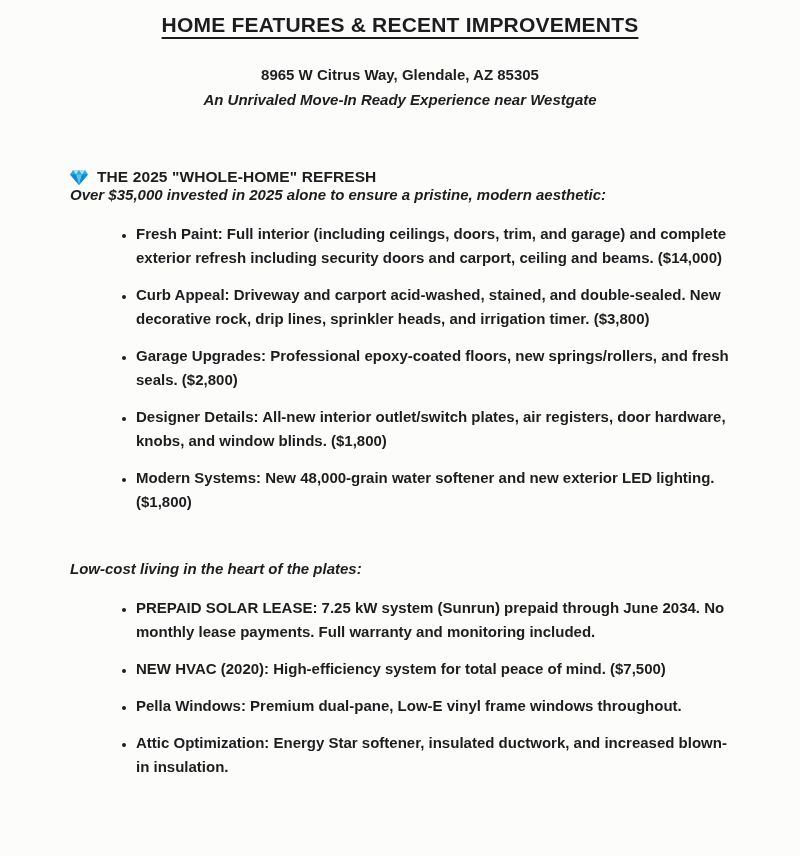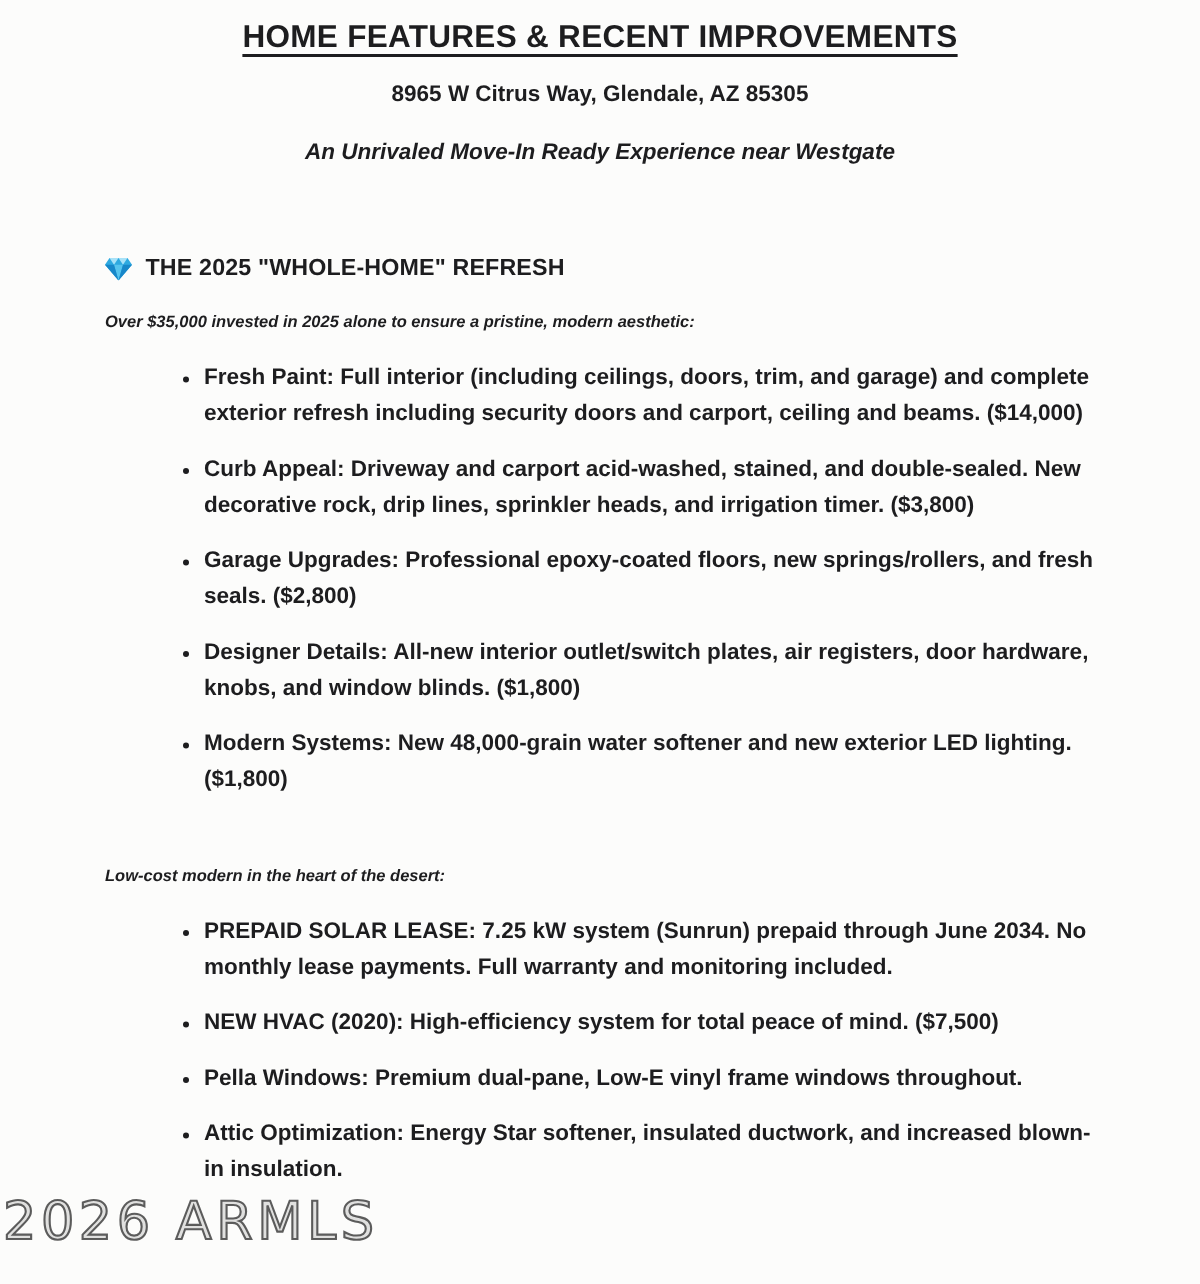--- a/index.html
+++ b/index.html
@@ -16,40 +16,39 @@
   .header { text-align: center; padding-top: 13px; }
   .doc-title {
     display: inline-block;
     font-size: 21px;
     font-weight: bold;
     letter-spacing: 0.2px;
     text-decoration: underline;
     text-decoration-thickness: 2px;
     text-underline-offset: 5px;
   }
-  .address { margin-top: 17px; font-size: 15px; font-weight: bold; }
-  .tagline  { margin-top: 22px; font-size: 15px; font-weight: bold; font-style: italic; }
+  .address { margin-top: 29px; font-size: 15px; font-weight: bold; }
+  .tagline  { margin-top: 8px; font-size: 15px; font-weight: bold; font-style: italic; }
 
   .content { padding: 0 70px; }
   .section.first  { margin-top: 60px; }
   .section.second { margin-top: 46px; }
 
   .section-heading {
     display: flex;
     align-items: center;
     gap: 9px;
     font-size: 15.5px;
     font-weight: bold;
     letter-spacing: 0.1px;
   }
   .section-heading .icon { display: inline-flex; flex: 0 0 auto; }
 
   .section-intro {
-    margin-top: 21px;
-    font-size: 11px;
+    font-size: 15px;
     font-weight: bold;
     font-style: italic;
   }
 
   ul.features { margin: 19px 0 0 0; padding: 0 0 0 50px; list-style: disc; }
   ul.features li {
     font-size: 15px;
     font-weight: bold;
     line-height: 24px;
     margin-bottom: 13px;
@@ -102,26 +101,25 @@
       <ul class="features">
         <li>Fresh Paint: Full interior (including ceilings, doors, trim, and garage) and complete exterior refresh including security doors and carport, ceiling and beams. ($14,000)</li>
         <li>Curb Appeal: Driveway and carport acid-washed, stained, and double-sealed. New decorative rock, drip lines, sprinkler heads, and irrigation timer. ($3,800)</li>
         <li>Garage Upgrades: Professional epoxy-coated floors, new springs/rollers, and fresh seals. ($2,800)</li>
         <li>Designer Details: All-new interior outlet/switch plates, air registers, door hardware, knobs, and window blinds. ($1,800)</li>
         <li>Modern Systems: New 48,000-grain water softener and new exterior LED lighting. ($1,800)</li>
       </ul>
     </div>
 
     <div class="section second">
-      <div class="section-intro">Low-cost modern in the heart of the desert:</div>
+      <div class="section-intro">Low-cost living in the heart of the plates:</div>
       <ul class="features">
         <li>PREPAID SOLAR LEASE: 7.25 kW system (Sunrun) prepaid through June 2034. No monthly lease payments. Full warranty and monitoring included.</li>
         <li>NEW HVAC (2020): High-efficiency system for total peace of mind. ($7,500)</li>
         <li>Pella Windows: Premium dual-pane, Low-E vinyl frame windows throughout.</li>
         <li>Attic Optimization: Energy Star softener, insulated ductwork, and increased blown-in insulation.</li>
       </ul>
     </div>
 
   </div>
 
-  <div class="watermark">2026 ARMLS</div>
 
 </div>
 
 </body></html>

